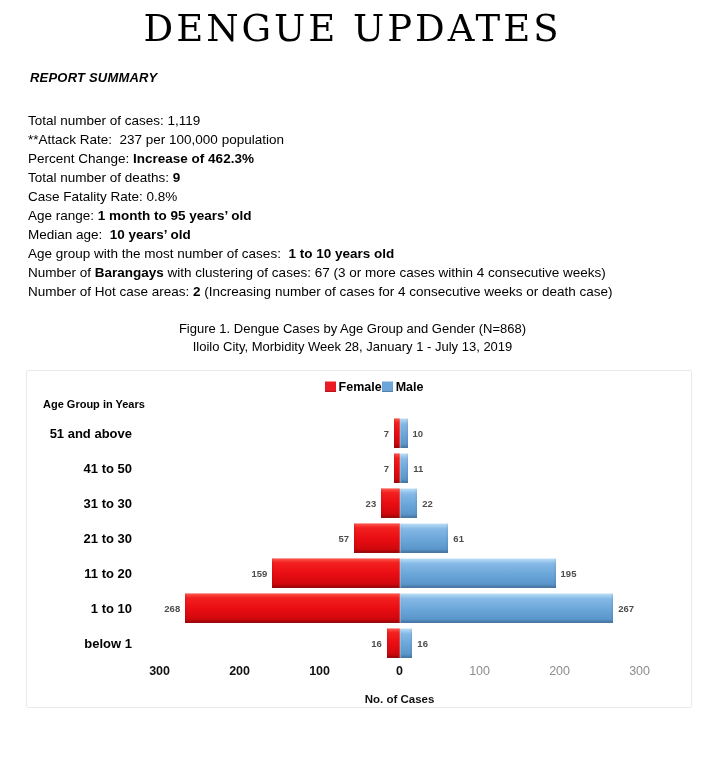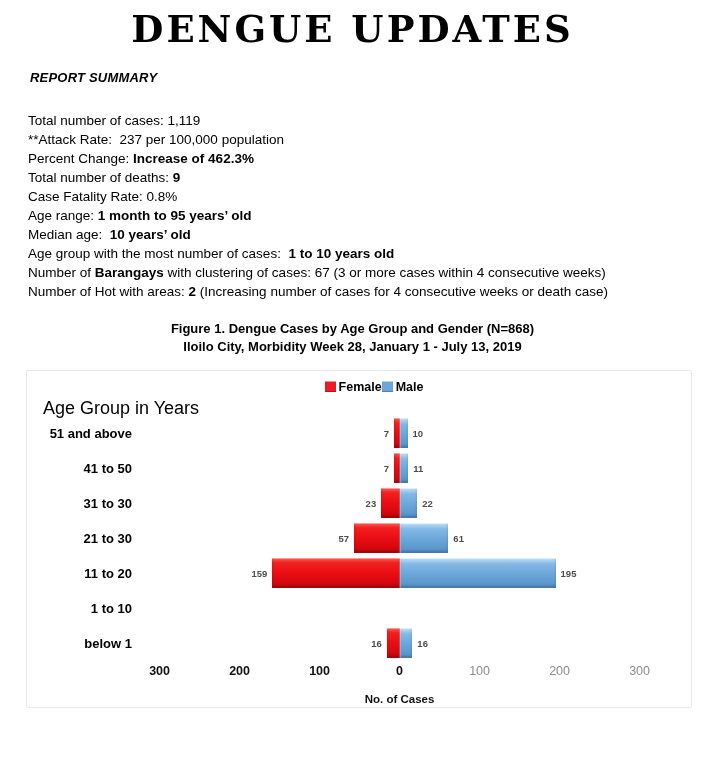--- a/index.html
+++ b/index.html
@@ -3,40 +3,40 @@
 <meta charset="utf-8">
 <style>
   html,body{margin:0;padding:0;background:#fff;}
   body{
     width:705px;height:768px;overflow:hidden;position:relative;
     font-family:"Liberation Sans","DejaVu Sans",sans-serif;color:#000;
   }
   .page-title{
     margin-top:10px;text-align:center;
     font-family:"DejaVu Serif","Liberation Serif",serif;
-    font-weight:700;font-size:37px;letter-spacing:3px;line-height:1.05;
+    font-weight:400;font-size:37px;letter-spacing:3px;line-height:1.05;
   }
   .section-heading{
     margin:21px 0 0 30px;font-size:13px;font-weight:700;letter-spacing:.2px;font-style:italic;
   }
   .summary{margin:26px 0 0 28px;font-size:13.5px;line-height:19px;}
   .sline{white-space:pre-wrap;}
   .sline .b{font-weight:700;}
-  .figure-caption{margin-top:19px;text-align:center;font-size:13px;font-weight:700;line-height:18.5px;}
+  .figure-caption{margin-top:19px;text-align:center;font-size:13px;font-weight:400;line-height:18.5px;}
   
   .chart-box{
     position:absolute;left:26px;top:370px;width:666px;height:338px;
     border:1.5px solid #e8eaf0;border-radius:2px;background:#fff;box-sizing:border-box;
     padding:8px 10px 10px 10px;
   }
   .legend{display:flex;justify-content:center;align-items:center;height:15px;margin-left:30px;}
   .legend-item{display:flex;align-items:center;gap:3px;}
   .legend-swatch{width:11px;height:11px;display:inline-block;box-shadow:inset 0 1px 0 rgba(255,255,255,.5), inset 0 -1px 1px rgba(0,0,0,.25);}
   .legend-label{font-size:12.5px;font-weight:700;}
-  .ylabel{margin:4px 0 0 6px;font-size:18px;font-weight:400;height:17px;}
+  .ylabel{margin:4px 0 0 6px;font-size:11px;font-weight:700;height:17px;}
   .rows{margin-top:3px;}
   .row{display:flex;align-items:center;height:30px;margin-bottom:5px;}
   .row-label{width:95px;padding-right:18px;box-sizing:content-box;text-align:right;font-size:13px;font-weight:700;flex:0 0 auto;}
   .row-plot{position:relative;flex:1;height:30px;}
   .bar{position:absolute;top:0;height:30px;}
   .bar.female{
     right:53%;
     background:linear-gradient(180deg,#ff5d54 0%,#f3201f 16%,#e90d13 52%,#cf080d 88%,#b90509 100%);
     box-shadow:inset 0 1px 0 rgba(255,255,255,.4), inset -1px 0 1px rgba(255,255,255,.25), inset 0 -2px 3px rgba(0,0,0,.22);
   }
@@ -63,21 +63,21 @@
 <div class="summary" id="summary-lines">
     <div class="sline"><span>Total number of cases: 1,119</span></div>
     <div class="sline"><span>**Attack Rate:  237 per 100,000 population</span></div>
     <div class="sline"><span>Percent Change: </span><span class="b">Increase of 462.3%</span></div>
     <div class="sline"><span>Total number of deaths: </span><span class="b">9</span></div>
     <div class="sline"><span>Case Fatality Rate: 0.8%</span></div>
     <div class="sline"><span>Age range: </span><span class="b">1 month to 95 years’ old</span></div>
     <div class="sline"><span>Median age:  </span><span class="b">10 years’ old</span></div>
     <div class="sline"><span>Age group with the most number of cases:  </span><span class="b">1 to 10 years old</span></div>
     <div class="sline"><span>Number of </span><span class="b">Barangays</span><span> with clustering of cases: 67 (3 or more cases within 4 consecutive weeks)</span></div>
-    <div class="sline"><span>Number of Hot with areas: </span><span class="b">2</span><span> (Increasing number of cases for 4 consecutive weeks or death case)</span></div>
+    <div class="sline"><span>Number of Hot case areas: </span><span class="b">2</span><span> (Increasing number of cases for 4 consecutive weeks or death case)</span></div>
   </div>
 
 <div class="figure-caption">
   <div>Figure 1. Dengue Cases by Age Group and Gender (N=868)</div>
   <div>Iloilo City, Morbidity Week 28, January 1 - July 13, 2019</div>
 </div>
 
 <div class="chart-box">
   <div class="legend">
     <div class="legend-item">
@@ -131,20 +131,26 @@
         <div class="row-label">11 to 20</div>
         <div class="row-plot">
           <div class="bar female" style="width:127.2px"></div>
           <div class="bar male" style="width:156.0px"></div>
           <span class="val" style="right:calc(53% + 127.2px + 5px)">159</span>
           <span class="val" style="left:calc(47% + 156.0px + 5px)">195</span>
         </div>
       </div>
       <div class="row">
         <div class="row-label">1 to 10</div>
+        <div class="row-plot">
+          <div class="bar female" style="width:214.4px"></div>
+          <div class="bar male" style="width:213.6px"></div>
+          <span class="val" style="right:calc(53% + 214.4px + 5px)">268</span>
+          <span class="val" style="left:calc(47% + 213.6px + 5px)">267</span>
+        </div>
       </div>
       <div class="row">
         <div class="row-label">below 1</div>
         <div class="row-plot">
           <div class="bar female" style="width:12.8px"></div>
           <div class="bar male" style="width:12.8px"></div>
           <span class="val" style="right:calc(53% + 12.8px + 5px)">16</span>
           <span class="val" style="left:calc(47% + 12.8px + 5px)">16</span>
         </div>
       </div>

